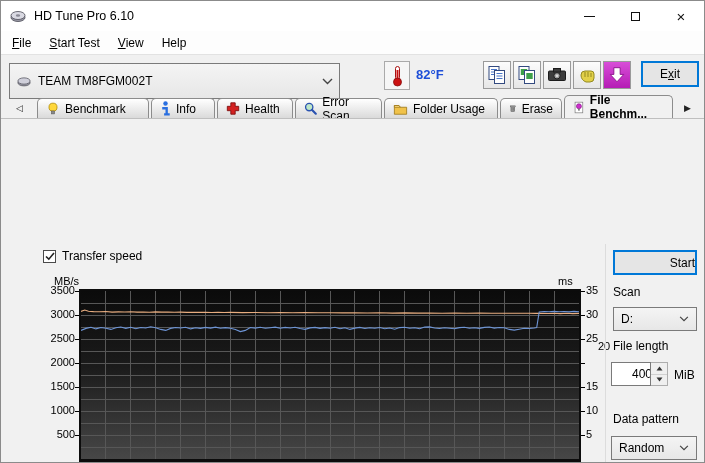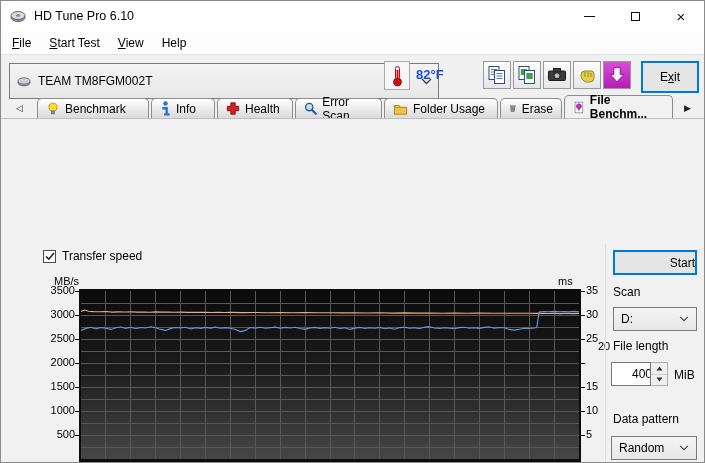--- a/index.html
+++ b/index.html
@@ -17,27 +17,27 @@
   .glyph-close { font-size:15px; line-height:15px; }
 
   
   .menubar { position:absolute; left:0; top:30px; right:0; height:23px; background:#fdfdfd; display:flex; align-items:center; padding-left:2px; }
   .menu-item { padding:3px 9px; font-size:12px; color:#000; }
   u { text-decoration:underline; }
 
   
   .toolbar { position:absolute; left:0; top:53px; right:0; height:41px; background:#f0f0f0; border-top:1px solid #e2e2e2; }
   .combo { position:absolute; display:flex; align-items:center; background:linear-gradient(#f4f4f4,#e7e7e7); border:1px solid #7a7a7a; font-size:12px; color:#000; }
-  .drive-combo { left:8px; top:8px; width:430px; height:24px; padding:17px 6px; }
+  .drive-combo { left:8px; top:8px; width:331px; height:24px; padding:17px 6px; }
   .combo .chev { margin-left:auto; }
   .thermo-box { position:absolute; left:383px; top:6px; width:26px; height:29px; border:1px solid #aaa; background:#f6f6f6; display:flex; align-items:center; justify-content:center; }
   .temp-text { position:absolute; left:415px; top:12px; font-size:13px; font-weight:bold; color:#1d4ed8; }
   .tool-btn { position:absolute; top:6px; width:28px; height:28px; border:1px solid #9a9a9a; background:linear-gradient(#fdfdfd,#e6e6e6); display:flex; align-items:center; justify-content:center; }
   .tool-btn.magenta { background:linear-gradient(#d84fd8,#b51cb5); }
-  .exit-btn { position:absolute; left:640px; top:6px; width:58px; height:32px; border:2px solid #0078d7; background:#e5e5e5; font-size:12px; display:flex; align-items:center; justify-content:center; color:#000; }
+  .exit-btn { position:absolute; left:640px; top:6px; width:58px; height:26px; border:2px solid #0078d7; background:#e5e5e5; font-size:12px; display:flex; align-items:center; justify-content:center; color:#000; }
 
   
   .tabbar { position:absolute; left:0; top:94px; right:0; height:23px; }
   .tab { position:absolute; bottom:0; height:20px; display:flex; align-items:center; gap:5px; padding:0 8px; border:1px solid #8c8c8c; border-bottom:none; border-radius:5px 5px 0 0; background:linear-gradient(#ffffff,#dadada); font-size:12px; color:#000; }
   .tab.active { height:23px; background:#f1f1f1; font-weight:bold; z-index:2; }
   .tab-scroll { position:absolute; top:4px; width:17px; height:17px; font-size:9px; display:flex; align-items:center; justify-content:center; color:#222; }
 
   
   .content { position:absolute; left:0; top:117px; right:0; bottom:0; background:#f1f1f1; border-top:1px solid #bfbfbf; }
   .checkbox-row { position:absolute; left:42px; top:130px; display:flex; align-items:center; gap:6px; }

